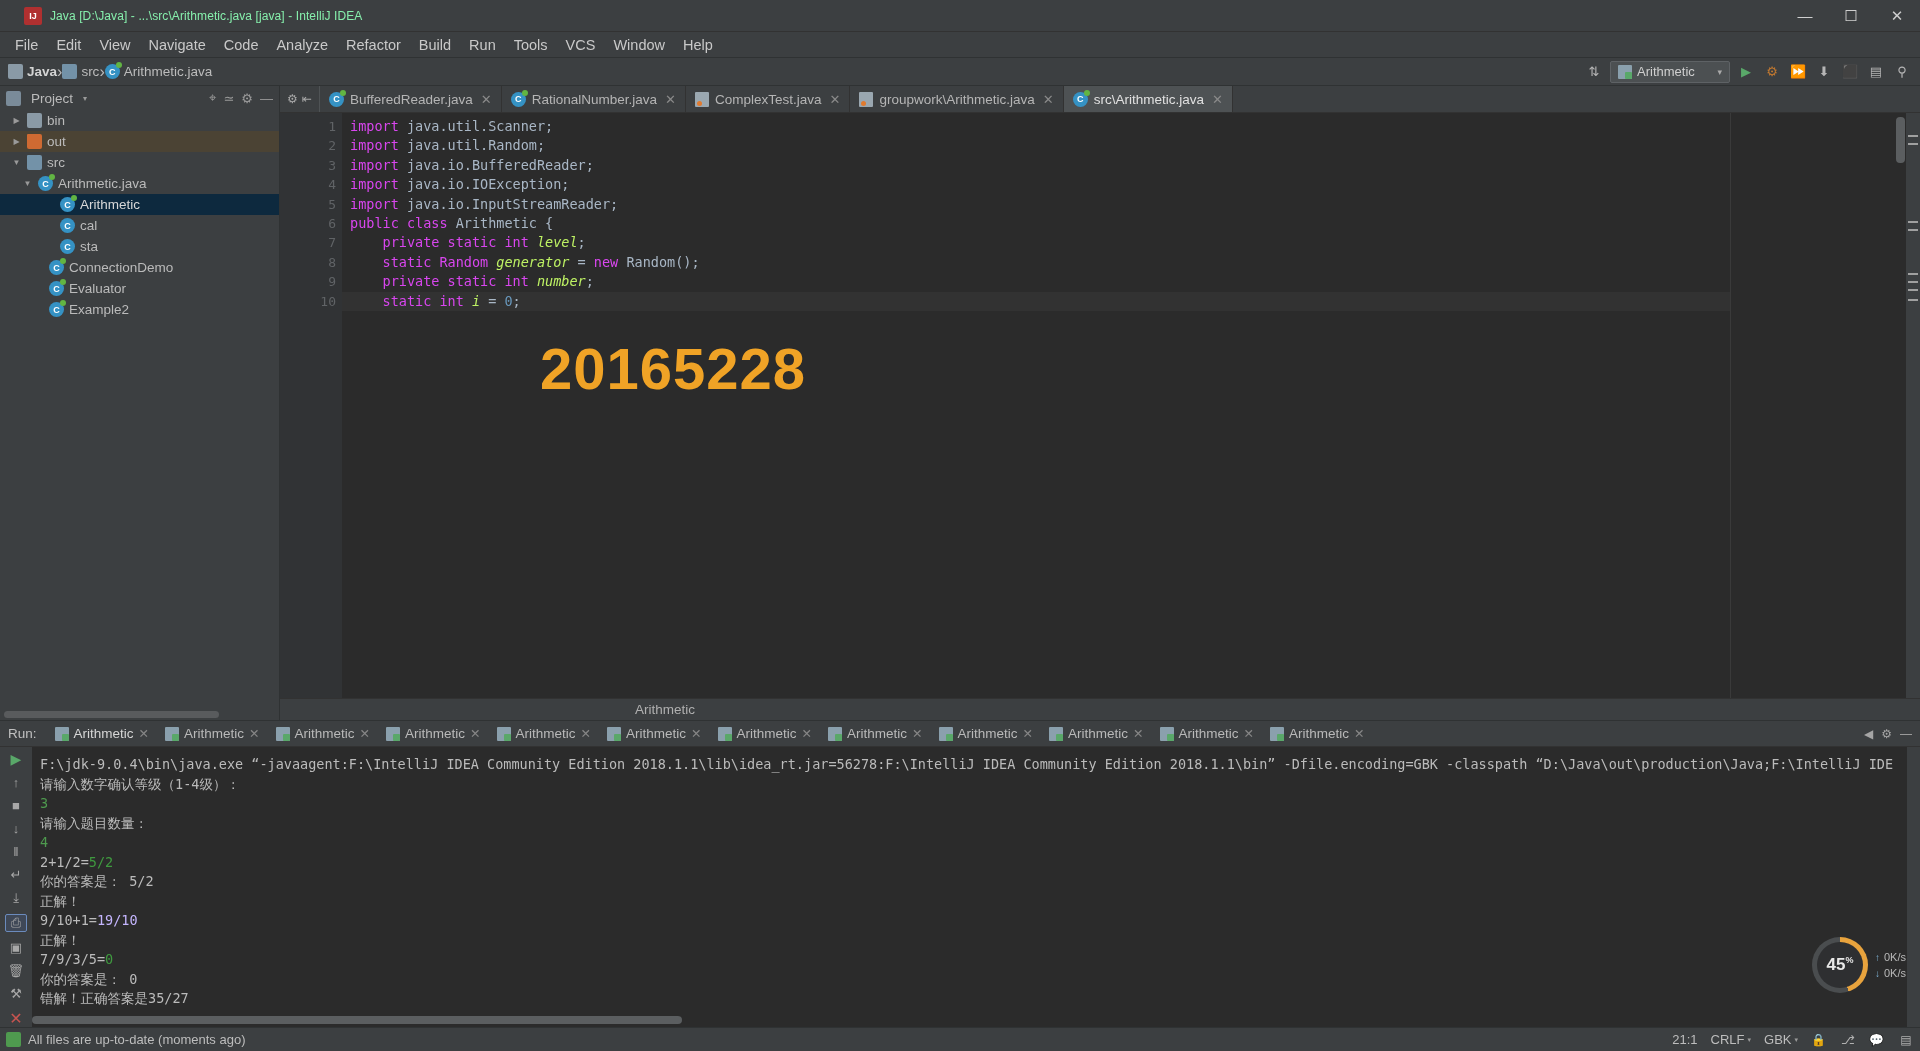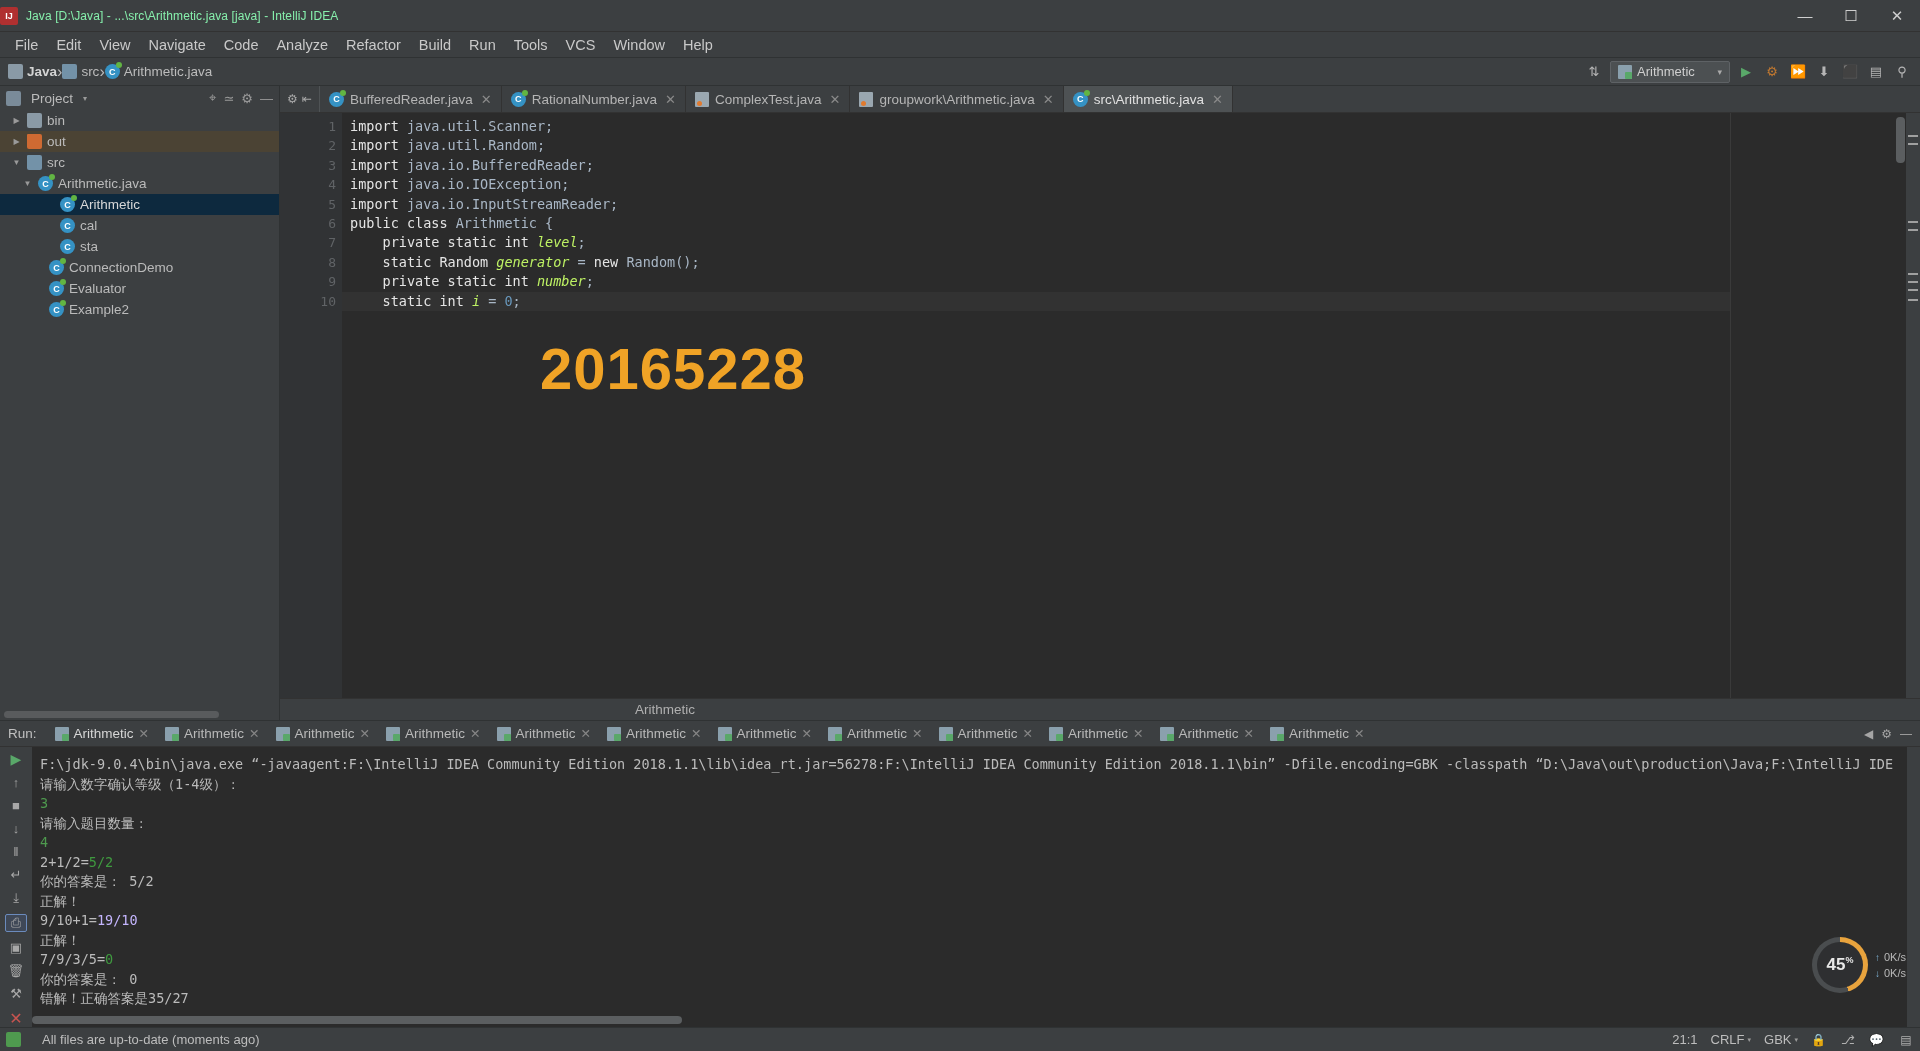--- a/index.html
+++ b/index.html
@@ -12,21 +12,21 @@
   }
   #app { position: relative; width: 1920px; height: 1051px; }
 
   
   .titlebar {
     height: 32px; background: #3c3f41;
     display: flex; align-items: center;
     border-bottom: 1px solid #323232;
   }
   .tb-icon {
-    width: 18px; height: 18px; margin: 0 8px 0 0;
+    width: 18px; height: 18px; margin: 0 8px 0 24px;
     background: #b03030; border-radius: 2px;
     color: #fff; font-size: 9px; font-weight: bold;
     display: flex; align-items: center; justify-content: center;
     font-family: "Liberation Sans", sans-serif;
   }
   .tb-title { font-size: 12px; color: #86efac; letter-spacing: .1px; }
   .tb-controls { margin-left: auto; display: flex; height: 100%; }
   .tb-btn {
     width: 46px; height: 100%;
     display: flex; align-items: center; justify-content: center;
@@ -150,21 +150,21 @@
     width: 0; height: 0; border-left: 8px solid #59a869;
     border-top: 5px solid transparent; border-bottom: 5px solid transparent;
   }
   .code {
     flex: 1; background: #2b2b2b; padding-top: 4px;
     font-family: "DejaVu Sans Mono", monospace; font-size: 13.5px;
     position: relative; overflow: hidden;
   }
   .cline { height: 19.4px; line-height: 19.4px; white-space: pre; padding-left: 8px; }
   .cline.curr { background: #323232; }
-  .k { color: #e5e5e5; }
+  .k { color: #d946ef; }
   .t { color: #a9b7c6; }
   .f { color: #bef264; font-style: italic; }
   .n { color: #6897bb; }
   .edit-right {
     width: 190px; background: #2b2b2b; border-left: 1px solid #3a3a3a; position: relative;
   }
   .marker-strip {
     position: absolute; right: 0; top: 0; width: 14px; height: 100%; background: #3c3f41;
   }
   .mk { position: absolute; right: 2px; width: 10px; height: 2px; background: #a0a0a0; }
@@ -256,21 +256,21 @@
   .netrow { display: flex; align-items: center; gap: 4px; }
   .netrow .ar { color: #7fb3d5; font-size: 10px; }
   .netrow .ar.dn { color: #7fb3d5; }
 
   
   .statusbar {
     position: absolute; left: 0; right: 0; bottom: 0; height: 24px;
     background: #3c3f41; display: flex; align-items: center;
     border-top: 1px solid #2f3233; padding: 0 6px; font-size: 13px; color: #bdbdbd;
   }
-  .sb-left { display: flex; align-items: center; gap: 21px; justify-content: space-between; }
+  .sb-left { display: flex; align-items: center; gap: 7px; justify-content: space-between; }
   .sb-green { width: 15px; height: 15px; background: #4f9a4f; border-radius: 2px; }
   .sb-right { margin-left: auto; display: flex; align-items: center; gap: 13px; }
   .sb-right .it { font-size: 13px; color: #bdbdbd; display: flex; align-items: center; gap: 3px;}
   .tiny-caret { font-size: 7px; color: #9a9a9a; }
   .sb-ico { width: 16px; height: 16px; display: flex; align-items: center; justify-content: center; font-size: 12px; color: #b0b0b0; }
 </style>
 </head>
 <body>
 
 <div id="app">

